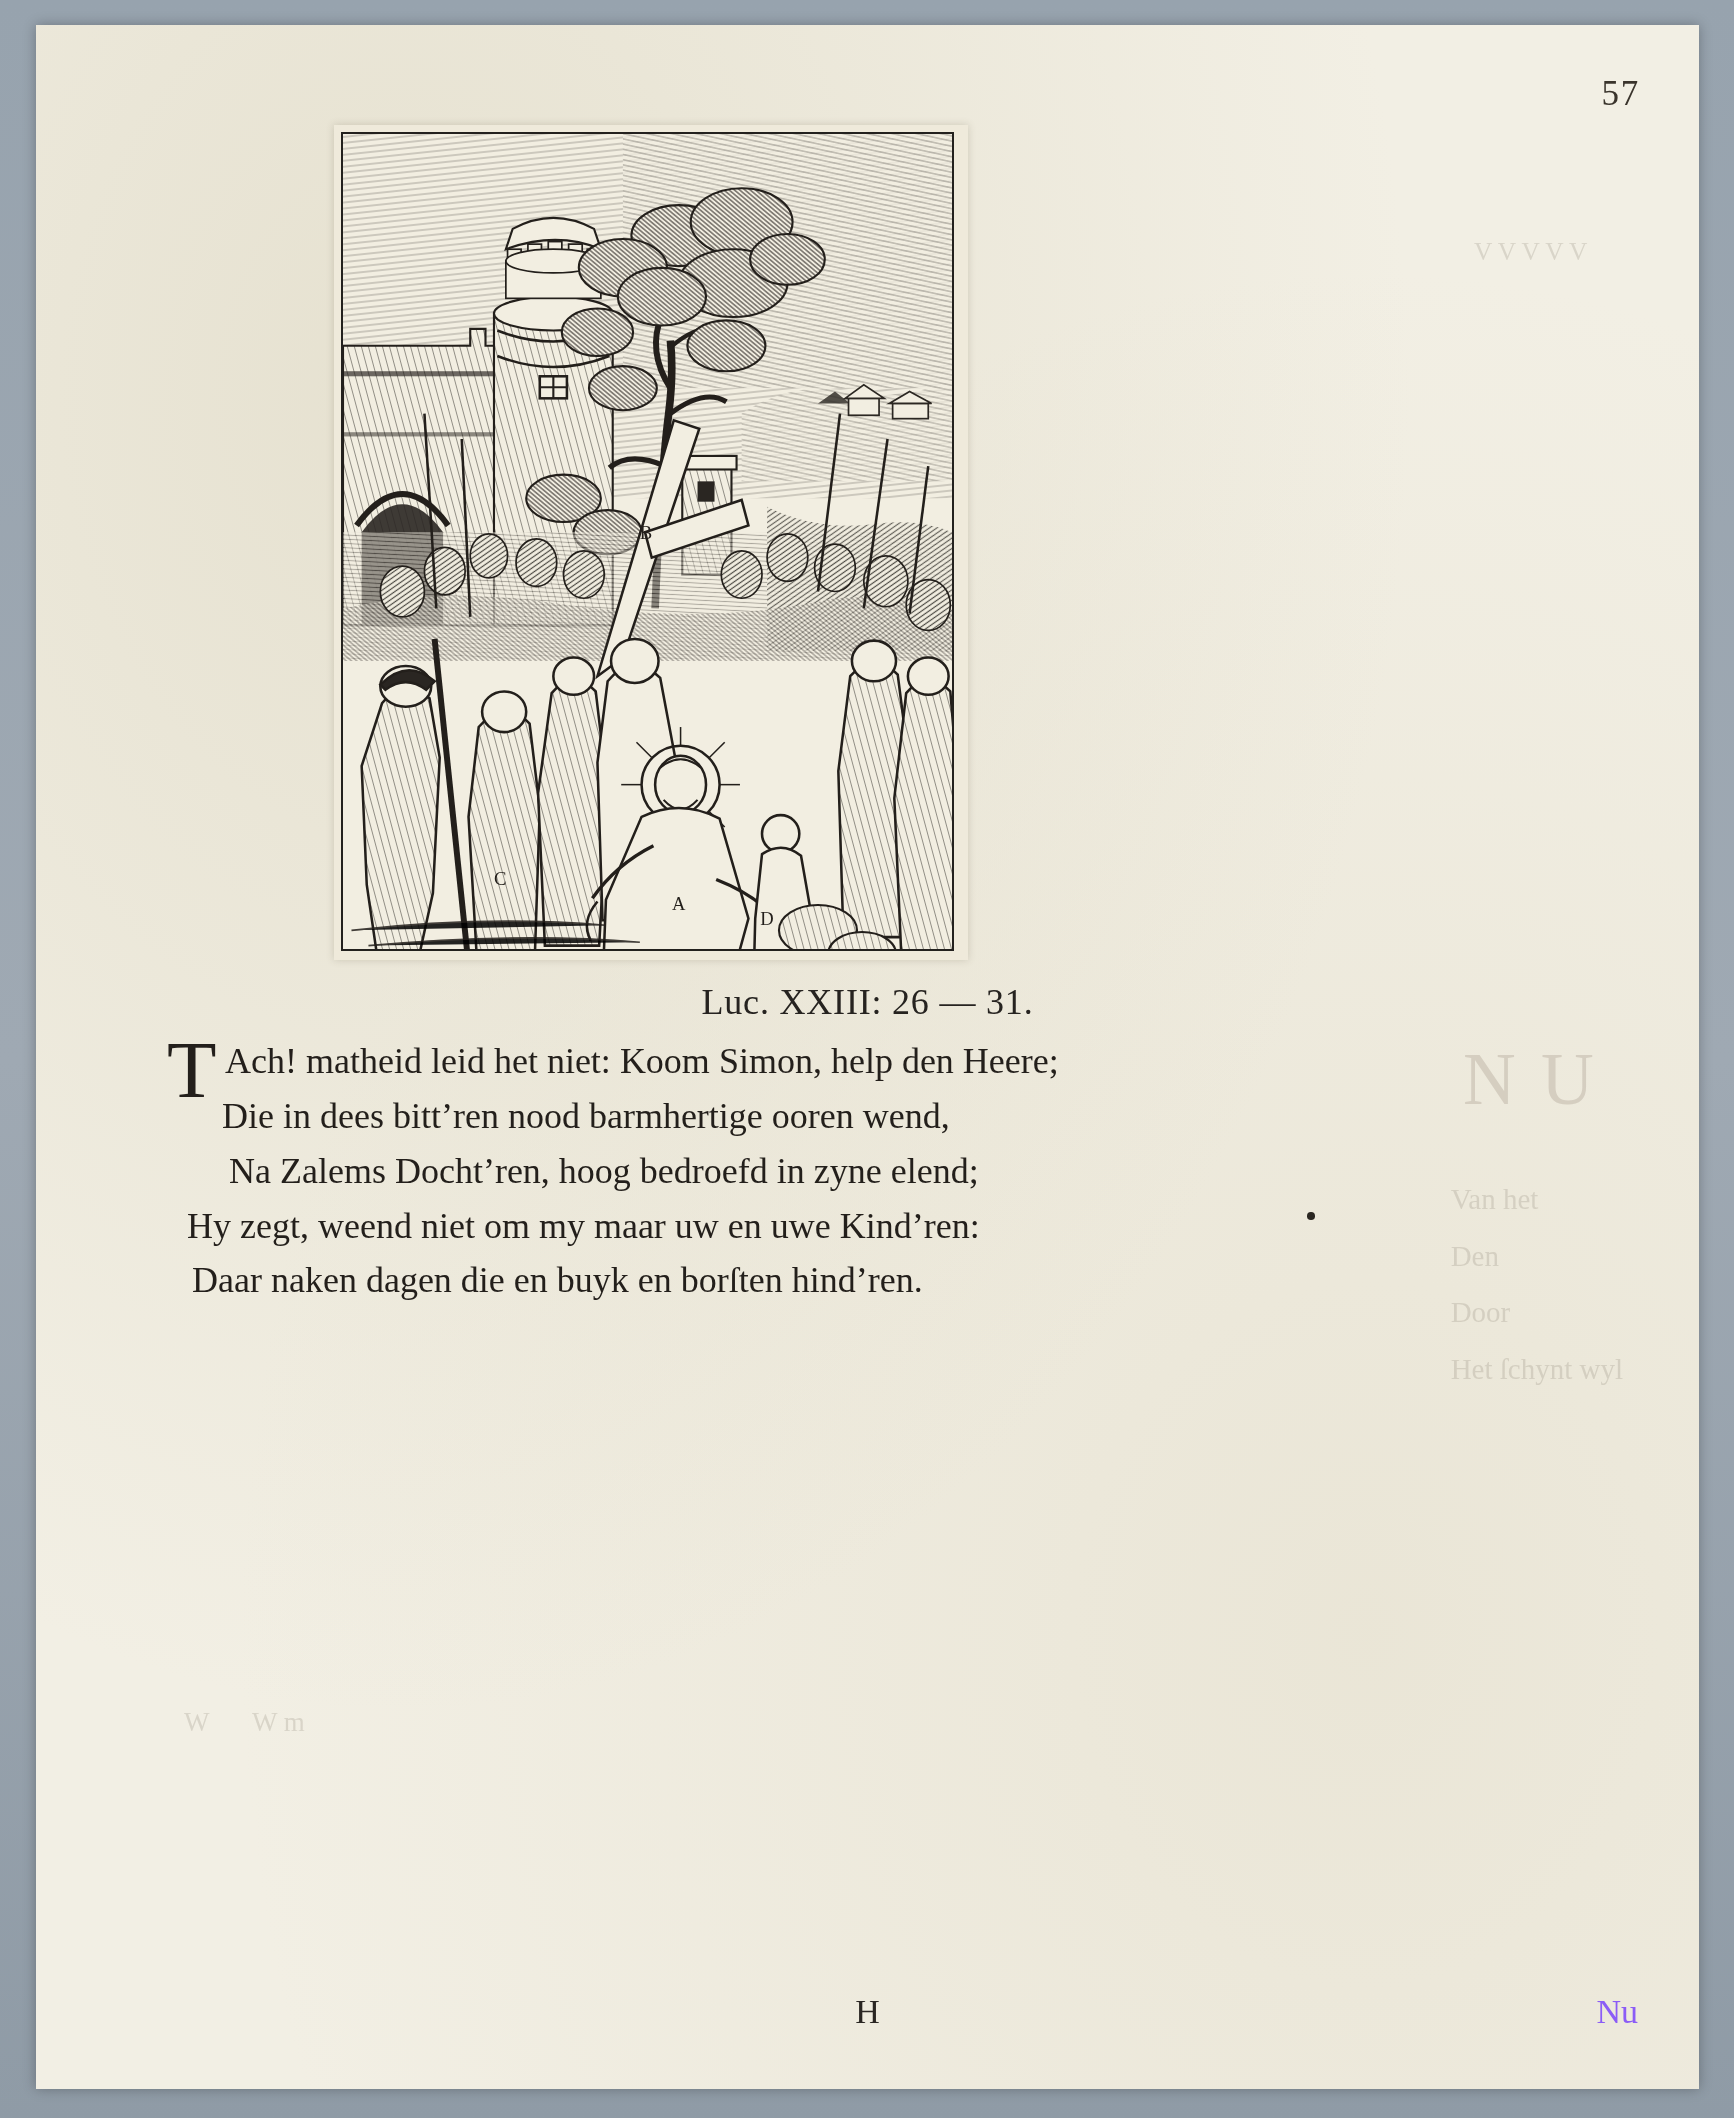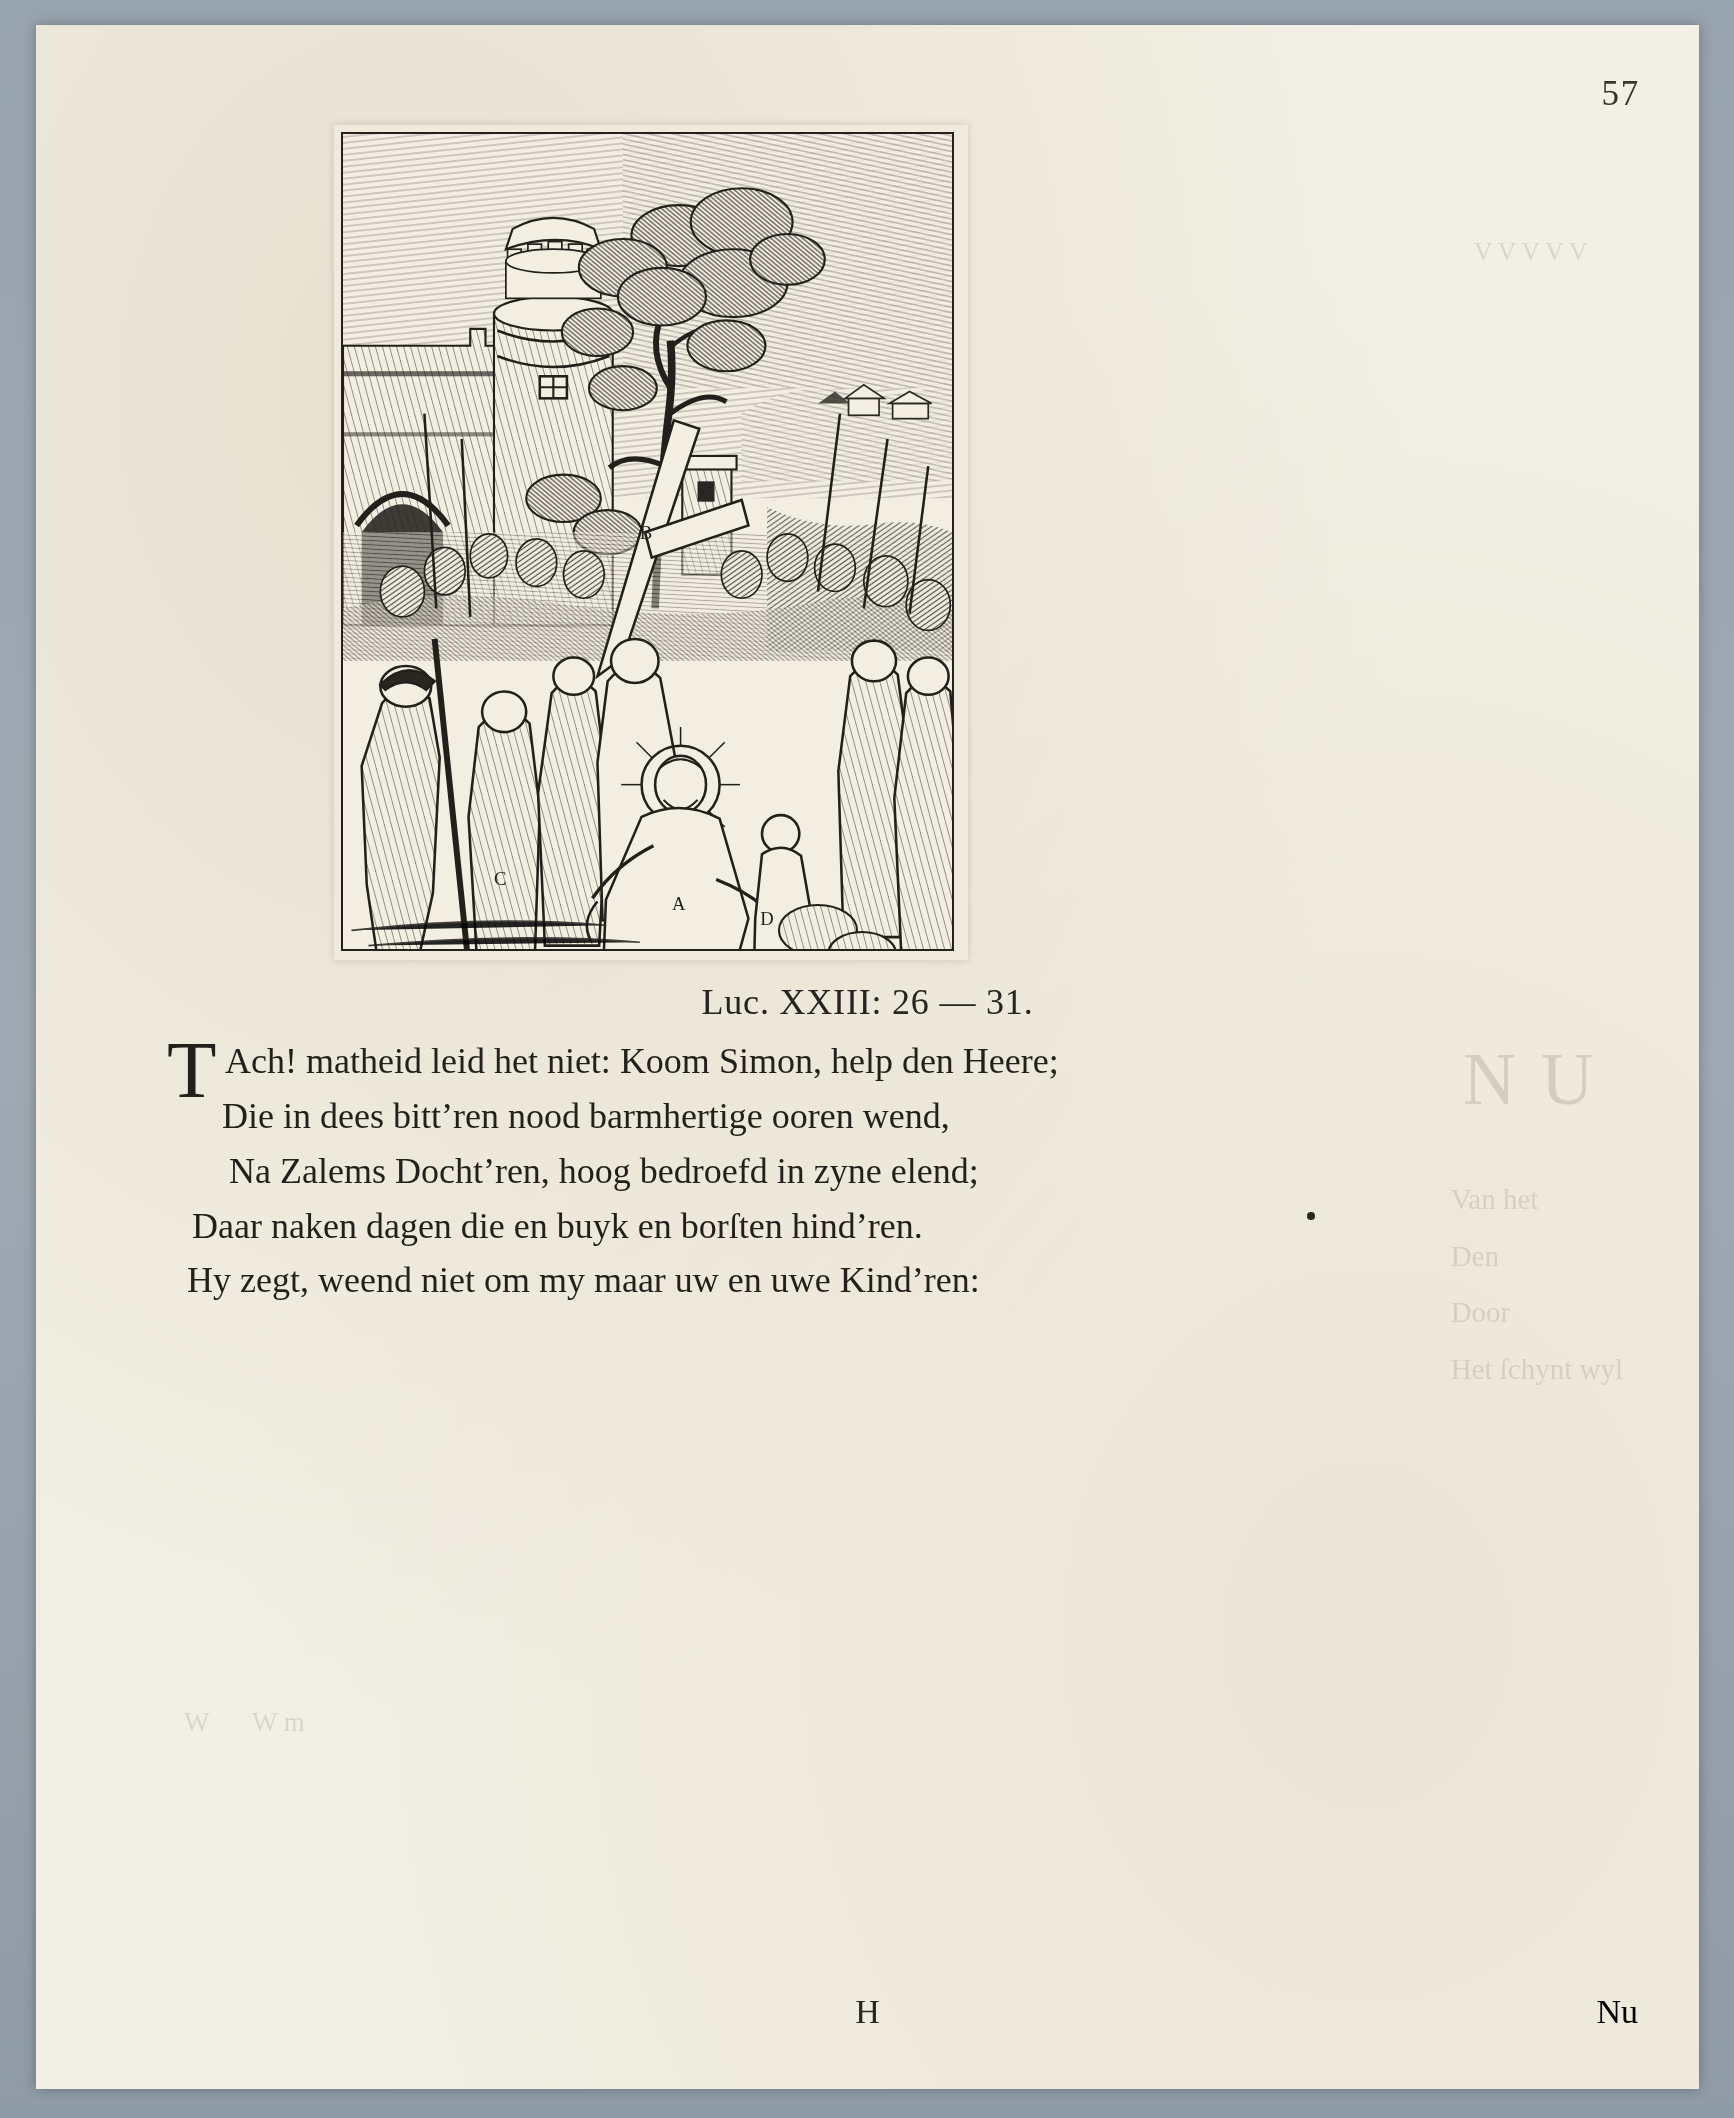--- a/index.html
+++ b/index.html
@@ -165,21 +165,21 @@
     bottom: 58px;
     text-align: center;
     font-size: 34px;
     color: #2a2622;
   }
   .sig-right {
     position: absolute;
     right: 61px;
     bottom: 58px;
     font-size: 34px;
-    color: #000000;
+    color: #8b5cf6;
   }
 
   .ink-dot {
     position: absolute;
     width: 7.6px; height: 7.6px;
     border-radius: 50%;
     background: #2b2722;
   }
 </style>
 </head>
@@ -388,22 +388,22 @@
     </div>
   </div>
 
   <div class="caption">Luc. XXIII: 26 — 31.</div>
 
   <div class="verse">
     <div class="ln ln-1"><span class="dropcap">T</span></div>
     <div class="ln ln-2">Ach! matheid leid het niet: Koom Simon, help den Heere;</div>
     <div class="ln ln-3">Die in dees bitt’ren nood barmhertige ooren wend,</div>
     <div class="ln ln-4">Na Zalems Docht’ren, hoog bedroefd in zyne elend;</div>
+    <div class="ln ln-5">Hy zegt, weend niet om my maar uw en uwe Kind’ren:</div>
     <div class="ln ln-6">Daar naken dagen die en buyk en borſten hind’ren.</div>
-    <div class="ln ln-5">Hy zegt, weend niet om my maar uw en uwe Kind’ren:</div>
   </div>
 
   <div class="ink-dot" style="left:1271px; top:1187px;"></div>
 
   <div class="sig-left">H</div>
   <div class="sig-right">Nu</div>
 </div>
 
 
 </body></html>

